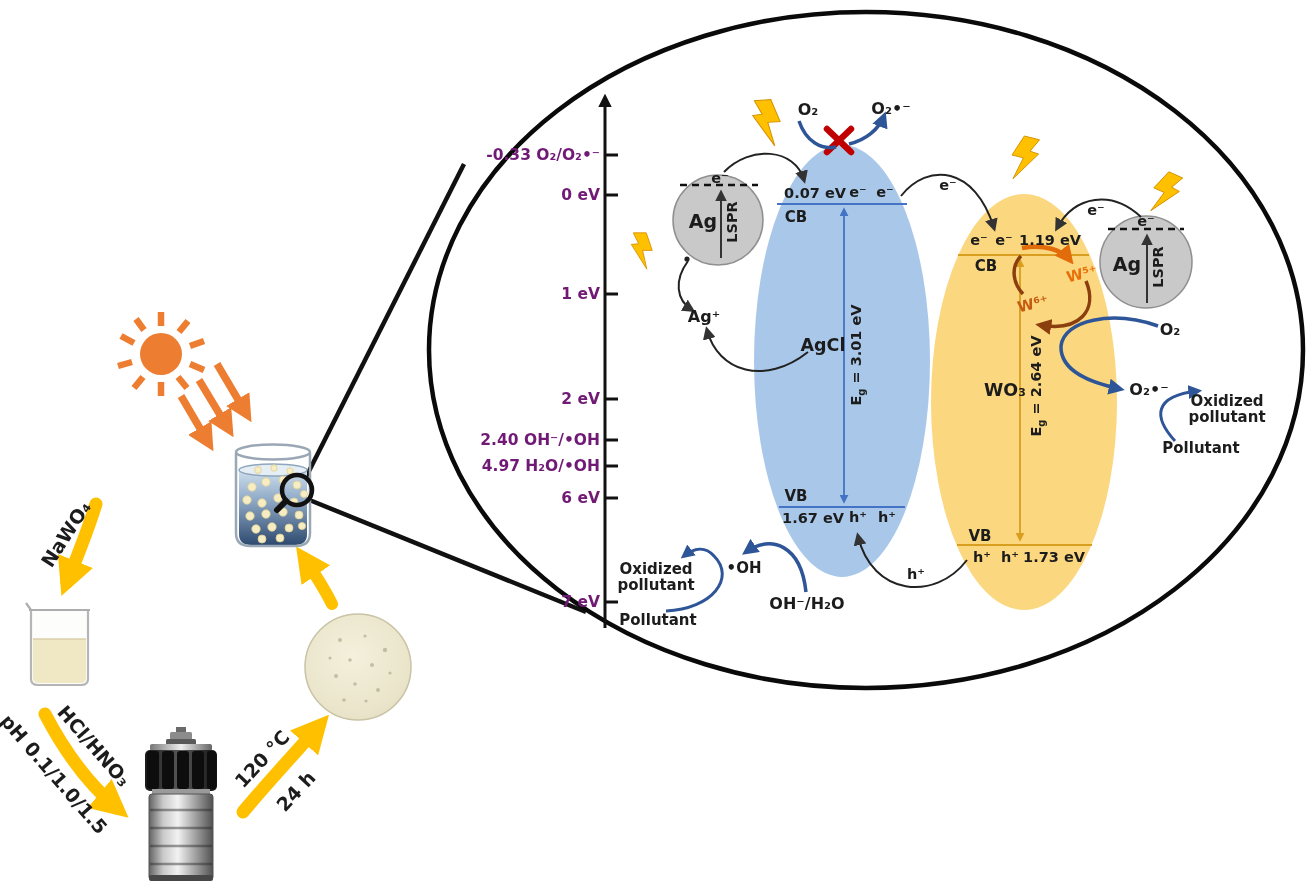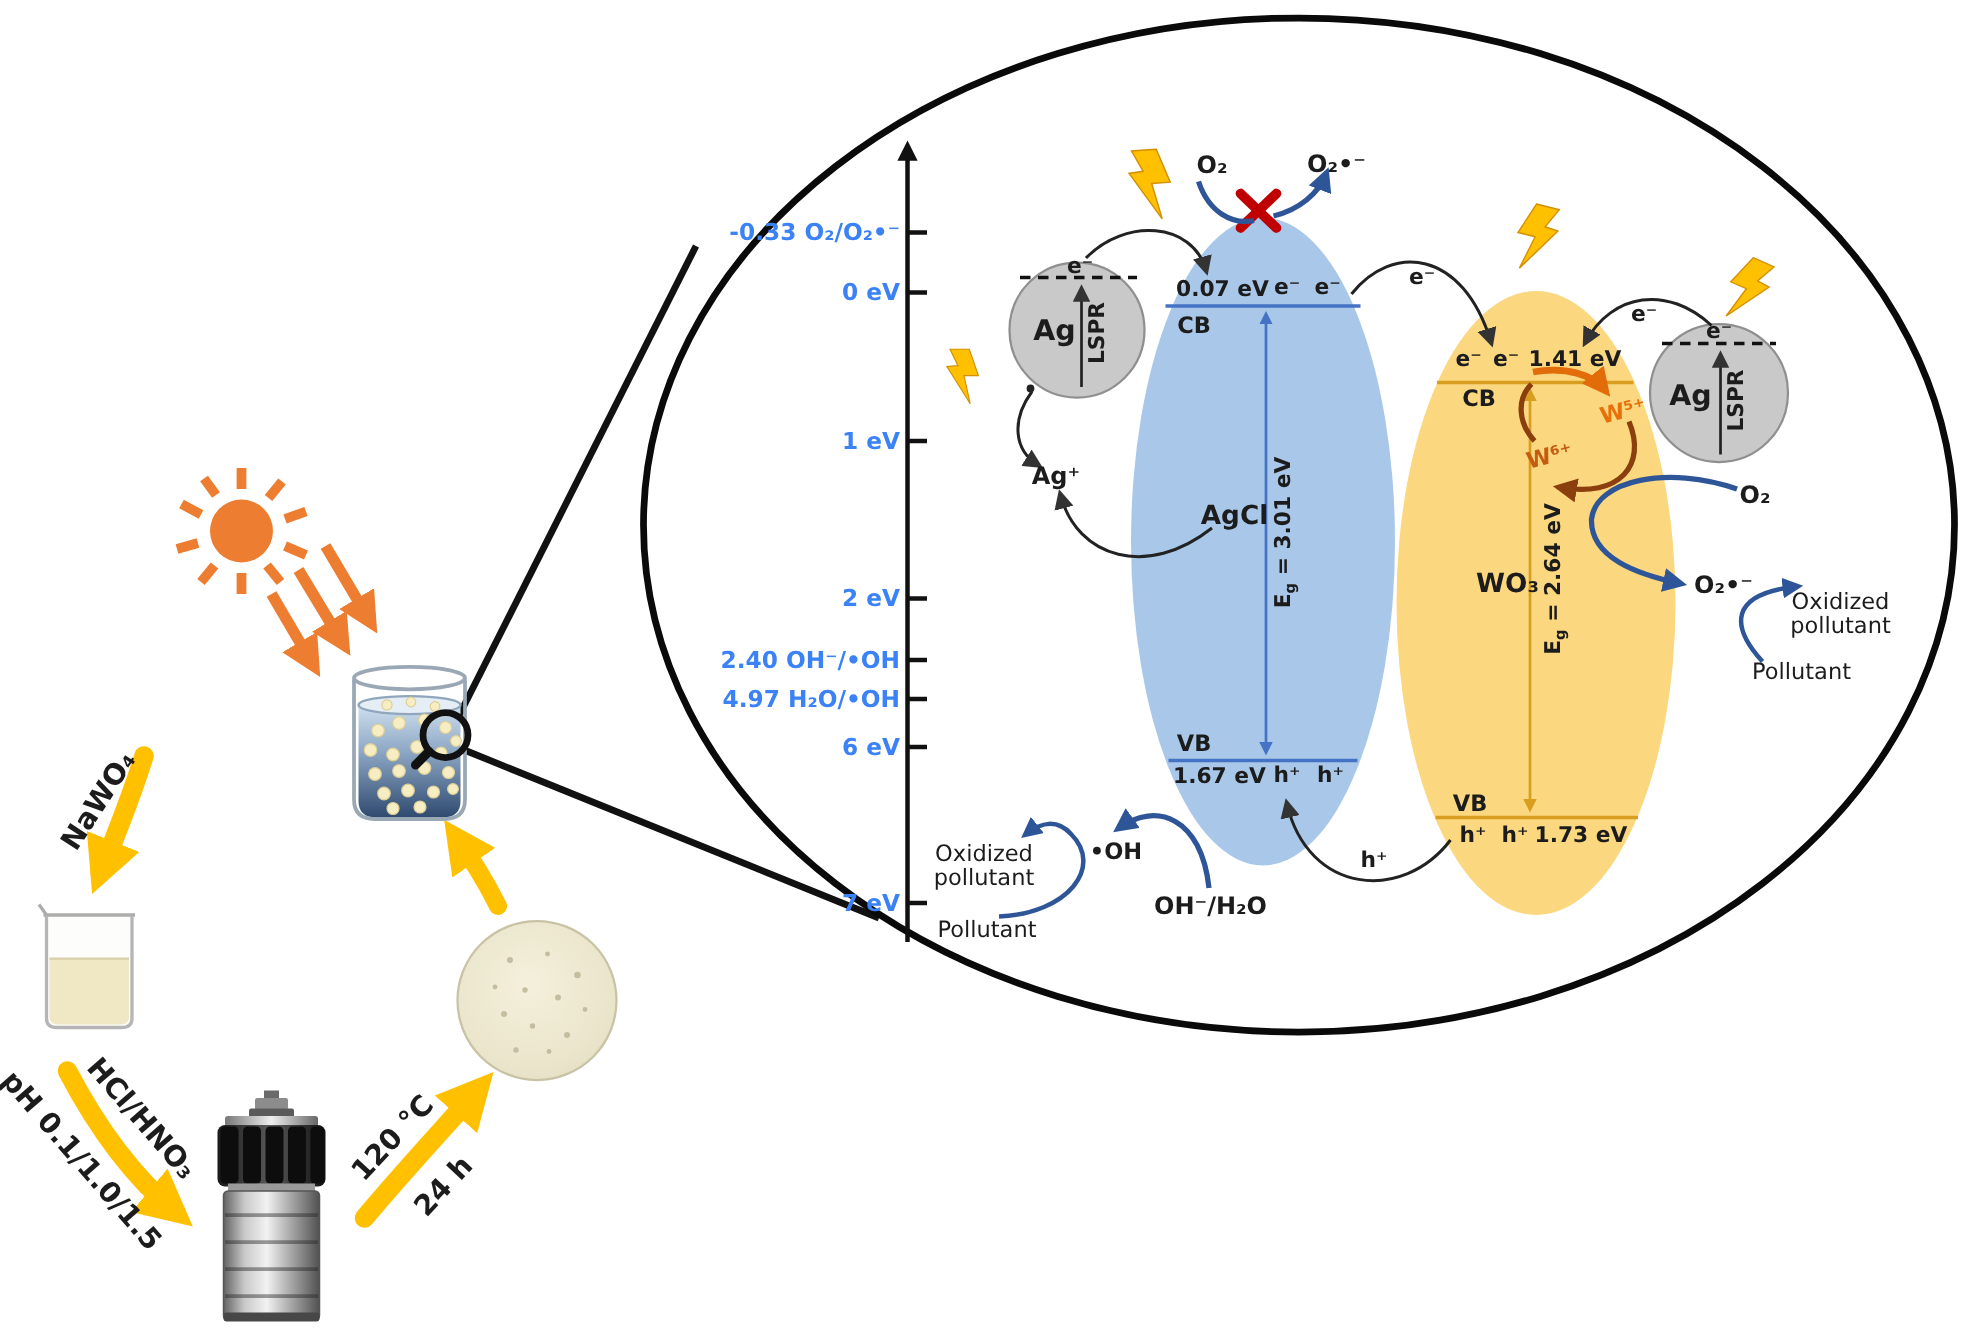--- a/index.html
+++ b/index.html
@@ -2,22 +2,22 @@
 <html><head>
 <meta charset="utf-8">
 <style>
   html,body{margin:0;padding:0;background:#fff;}
   .canvas{position:relative;width:1307px;height:886px;background:#fff;overflow:hidden;
           font-family:"DejaVu Sans",sans-serif;}
   .canvas svg{position:absolute;left:0;top:0;}
   .lb{position:absolute;transform:translate(-50%,-50%);font-weight:700;color:#1c1c1c;
       white-space:nowrap;line-height:1.08;text-align:center;}.s14{font-size:14.5px}.s15{font-size:15px}.s16{font-size:16px}
   .s17{font-size:17.5px}.s19{font-size:19px}
-  .w6{font-weight:400}
-  .tick{position:absolute;transform:translate(-100%,-50%);font-weight:700;color:#3b82f6;
+  .w6{font-weight:700}
+  .tick{position:absolute;transform:translate(-100%,-50%);font-weight:700;color:#701a75;
         font-size:15.5px;white-space:nowrap;}
   sub{font-size:0.68em;}
   .orange5{color:#E8700A}.brown6{color:#C55A11}
 </style>
 </head>
 <body>
 
 <div class="canvas">
 
 <svg width="1307" height="886" viewBox="0 0 1307 886">
@@ -297,21 +297,21 @@
 <div class="lb s15" style="left:796px;top:217px">CB</div>
 <div class="lb s17" style="left:823px;top:345px">AgCl</div>
 <div class="lb s14" style="left:858px;top:355px;transform:translate(-50%,-50%) rotate(-90deg)"><span>E</span><sub>g</sub><span> = 3.01 eV</span></div>
 <div class="lb s15" style="left:796px;top:496px">VB</div>
 <div class="lb s14" style="left:813px;top:519px">1.67 eV</div>
 <div class="lb s14" style="left:858px;top:518px">h⁺</div>
 <div class="lb s14" style="left:887px;top:518px">h⁺</div>
 
 <div class="lb s14" style="left:979px;top:241px">e⁻</div>
 <div class="lb s14" style="left:1004px;top:241px">e⁻</div>
-<div class="lb s14" style="left:1050px;top:241px">1.41 eV</div>
+<div class="lb s14" style="left:1050px;top:241px">1.19 eV</div>
 <div class="lb s15" style="left:986px;top:266px">CB</div>
 <div class="lb s15 orange5" style="left:1082px;top:274px;transform:translate(-50%,-50%) rotate(-14deg)">W⁵⁺</div>
 <div class="lb s15 brown6" style="left:1033px;top:304px;transform:translate(-50%,-50%) rotate(-14deg)">W⁶⁺</div>
 <div class="lb s17" style="left:1005px;top:390px">WO₃</div>
 <div class="lb s14" style="left:1038px;top:386px;transform:translate(-50%,-50%) rotate(-90deg)"><span>E</span><sub>g</sub><span> = 2.64 eV</span></div>
 <div class="lb s15" style="left:980px;top:536px">VB</div>
 <div class="lb s14" style="left:982px;top:558px">h⁺</div>
 <div class="lb s14" style="left:1010px;top:558px">h⁺</div>
 <div class="lb s14" style="left:1054px;top:558px">1.73 eV</div>
 

